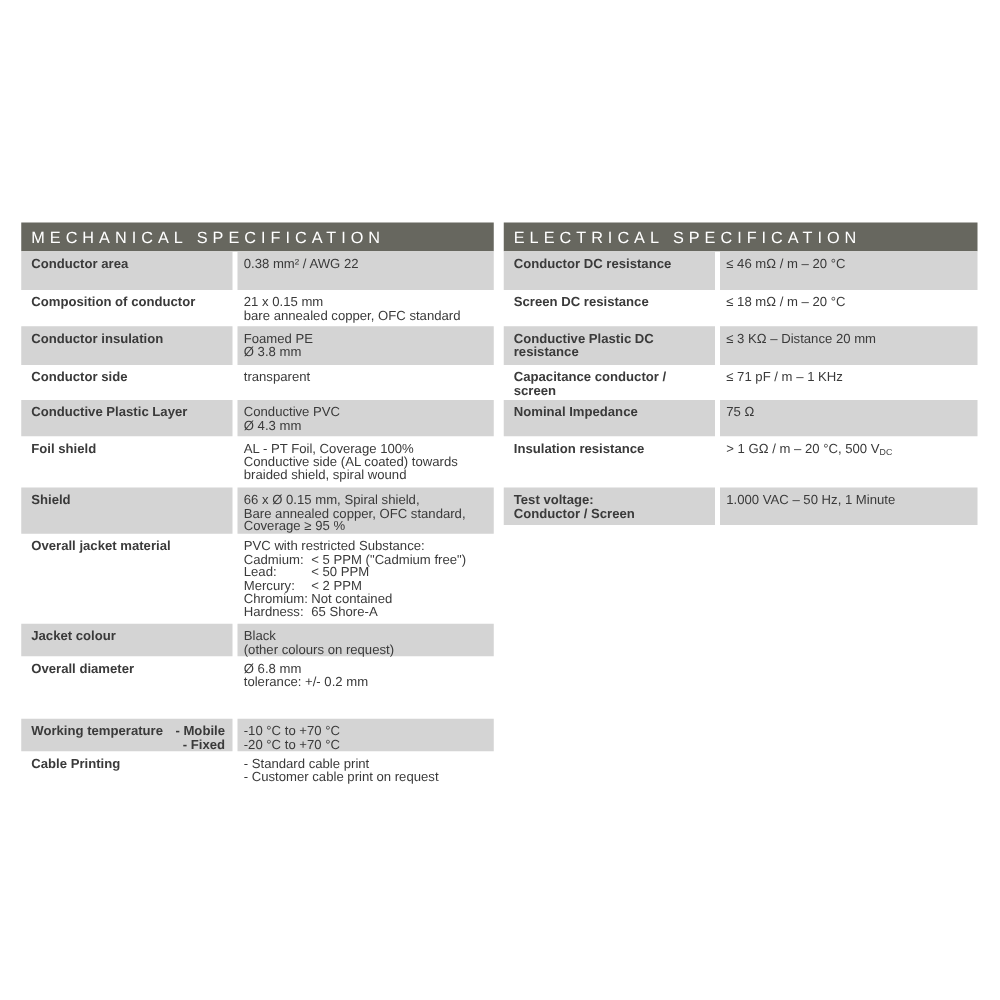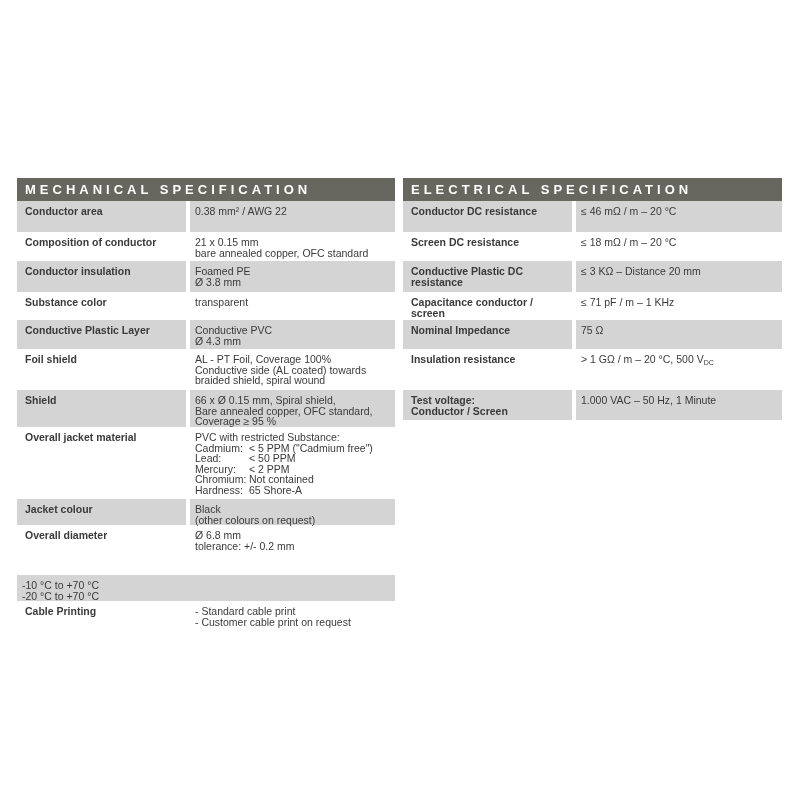--- a/index.html
+++ b/index.html
@@ -16,21 +16,21 @@
     overflow: hidden;
   }
   .spec-table { position: absolute; top: 178px; }
   .spec-table.mech { left: 17px;  width: 378px; }
   .spec-table.elec { left: 403px; width: 379px; }
 
   .spec-header {
     height: 23px;
     background: #67675f;
     color: #ffffff;
-    font-weight: bold;
+    font-weight: normal;
     font-size: 13px;
     letter-spacing: 4px;
     display: flex;
     align-items: center;
     padding-left: 8px;
     box-sizing: border-box;
     white-space: nowrap;
     overflow: hidden;
   }
 
@@ -97,21 +97,21 @@
           <div class="line">Conductor insulation</div>
         </div>
         <div class="value-cell">
           <div class="line">Foamed PE</div>
           <div class="line">Ø 3.8 mm</div>
         </div>
       </div>
 
       <div class="row" style="height:28px">
         <div class="label-cell">
-          <div class="line">Substance color</div>
+          <div class="line">Conductor side</div>
         </div>
         <div class="value-cell">
           <div class="line">transparent</div>
         </div>
       </div>
 
       <div class="row shaded" style="height:29px">
         <div class="label-cell">
           <div class="line">Conductive Plastic Layer</div>
         </div>
@@ -171,20 +171,29 @@
         <div class="label-cell">
           <div class="line">Overall diameter</div>
         </div>
         <div class="value-cell">
           <div class="line">Ø 6.8 mm</div>
           <div class="line">tolerance: +/- 0.2 mm</div>
         </div>
       </div>
 
       <div class="row shaded" style="height:26px">
+        <div class="label-cell">
+          <div class="wt-label">
+            <span class="line">Working temperature</span>
+            <span class="wt-subs">
+              <div class="line">- Mobile</div>
+              <div class="line">- Fixed</div>
+            </span>
+          </div>
+        </div>
         <div class="value-cell">
           <div class="line">-10 °C to +70 °C</div>
           <div class="line">-20 °C to +70 °C</div>
         </div>
       </div>
 
       <div class="row" style="height:35px">
         <div class="label-cell">
           <div class="line">Cable Printing</div>
         </div>

